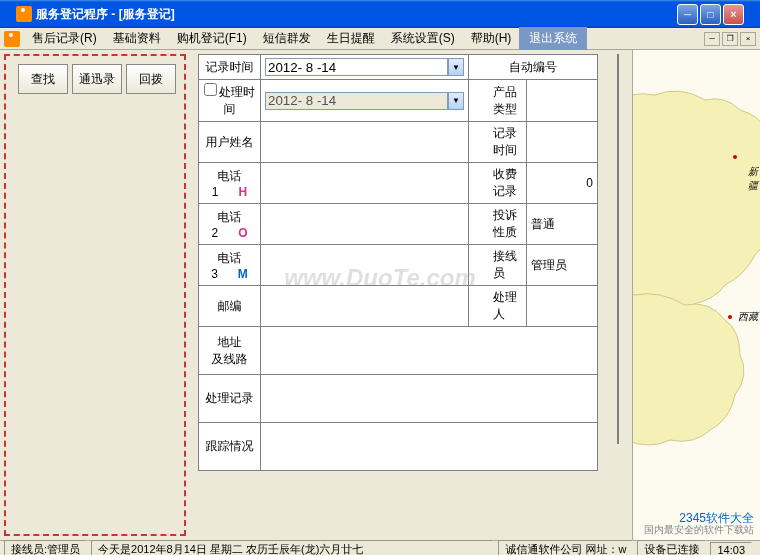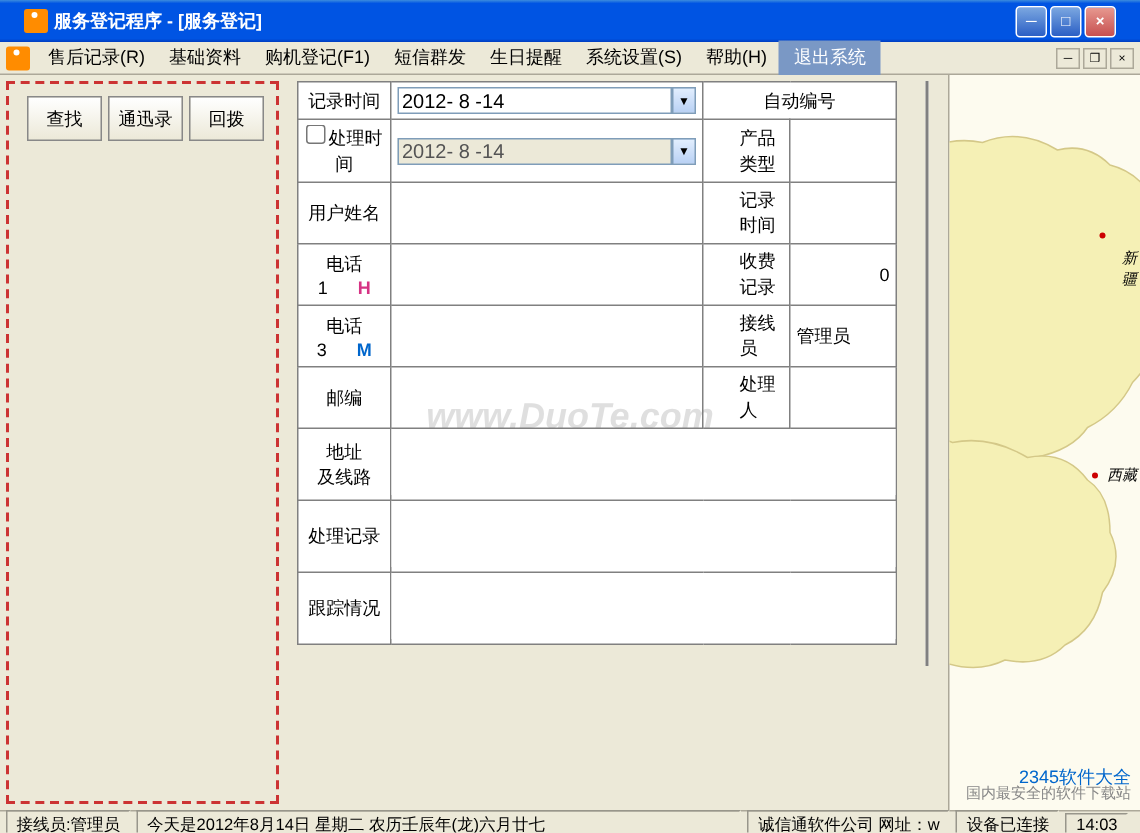--- a/index.html
+++ b/index.html
@@ -147,20 +147,26 @@
             <td class="label2-cell">记录时间</td>
             <td></td>
           </tr>
           <tr>
             <td class="label-cell"><span>电话1</span><span class="letter-h">H</span></td>
             <td></td>
             <td class="label2-cell">收费记录</td>
             <td class="text-right">0</td>
           </tr>
           <tr>
+            <td class="label-cell"><span>电话2</span><span class="letter-o">O</span></td>
+            <td></td>
+            <td class="label2-cell">投诉性质</td>
+            <td>普通</td>
+          </tr>
+          <tr>
             <td class="label-cell"><span>电话3</span><span class="letter-m">M</span></td>
             <td></td>
             <td class="label2-cell">接线员</td>
             <td>管理员</td>
           </tr>
           <tr>
             <td class="label-cell">邮编</td>
             <td></td>
             <td class="label2-cell">处理人</td>
             <td></td>

